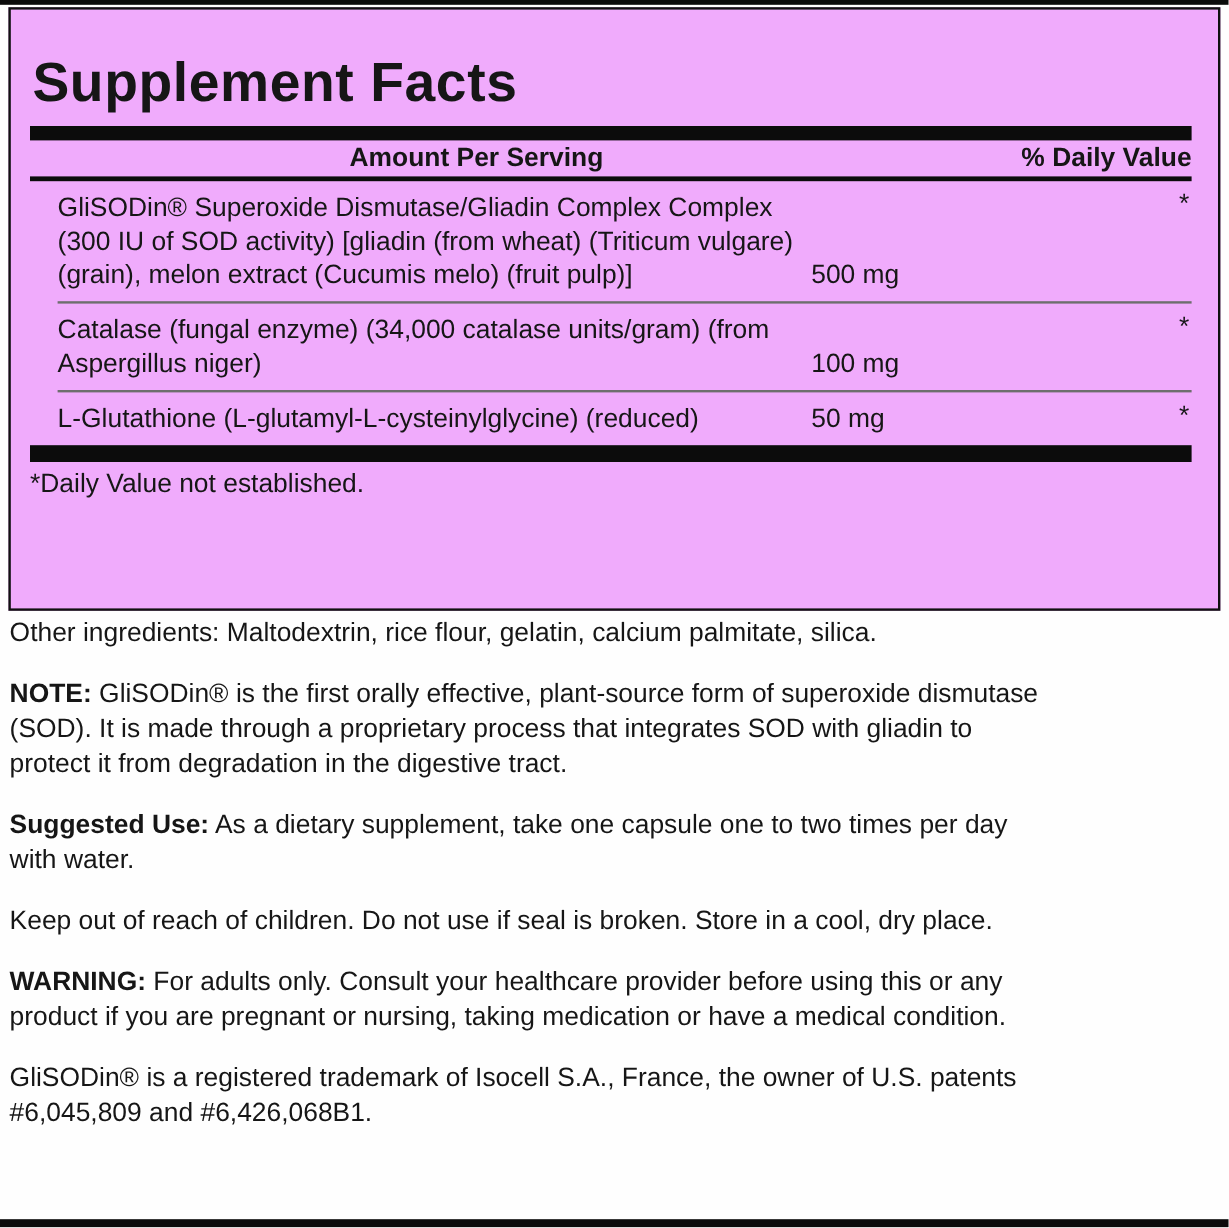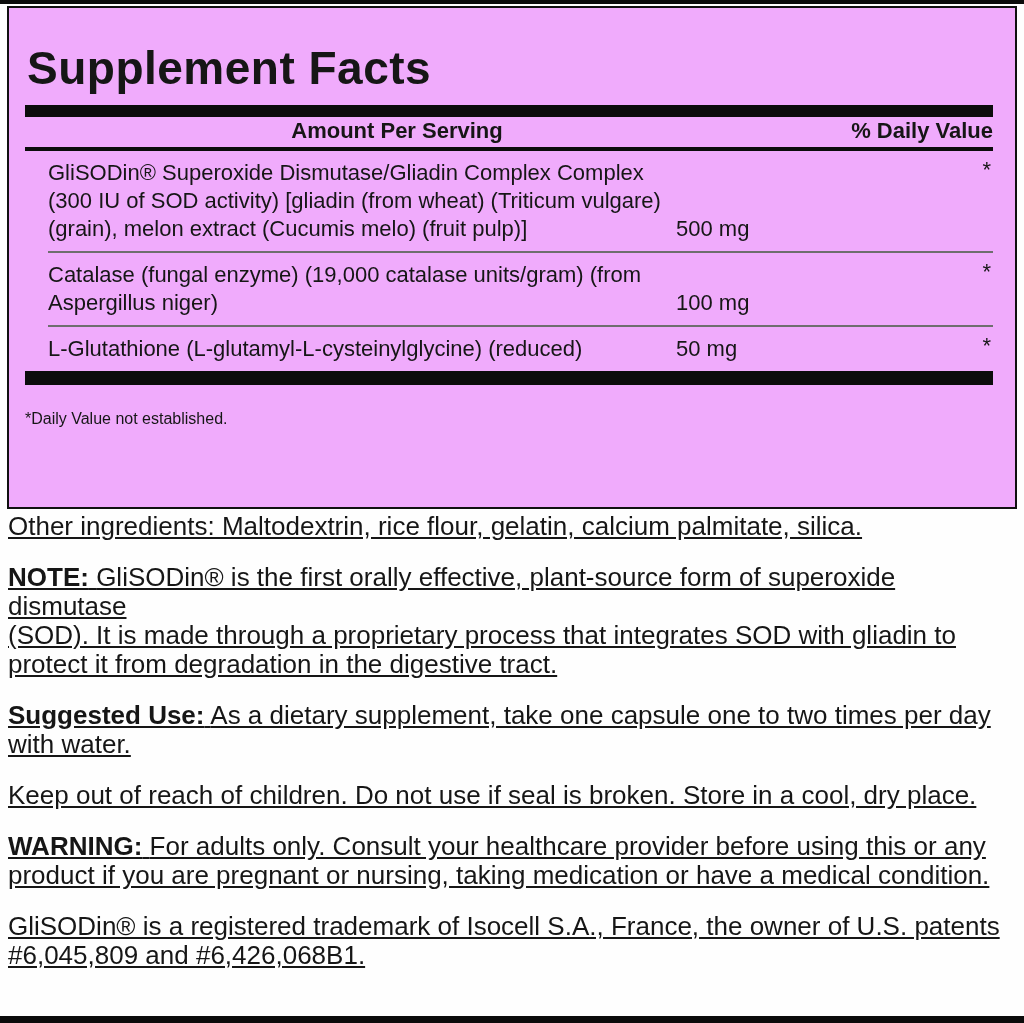--- a/index.html
+++ b/index.html
@@ -58,30 +58,29 @@
     padding: 8px 0;
     font-size: 22px;
     line-height: 28px;
     margin-left: 23px;
   }
   .row + .row { border-top: 2px solid #6e6e6e; }
   .row-name { white-space: pre-line; max-width: 690px; }
   .row-amount { position: absolute; left: 628px; bottom: 8px; white-space: nowrap; }
   .row-dv { position: absolute; right: 2px; top: 5px; font-size: 22px; }
 
-  .footnote { margin-top: 20px; font-size: 16px; line-height: 28px; }
+  .footnote { margin-top: 4px; font-size: 22px; line-height: 28px; }
 
   .body-text {
     position: absolute;
     left: 8px;
     top: 512px;
     width: 1002px;
-    font-size: 26px;
+    font-size: 22px;
     line-height: 29px;
-    text-decoration: underline;
   }
   .body-text p { margin: 0 0 22px; white-space: pre-line; }
   .body-text .lead { font-weight: 700; }
 </style>
 </head>
 <body>
 
 <div class="page">
 
   <div class="photo-edge top"></div>
@@ -99,21 +98,21 @@
 
     <div class="row">
       <div class="row-name">GliSODin® Superoxide Dismutase/Gliadin Complex Complex
 (300 IU of SOD activity) [gliadin (from wheat) (Triticum vulgare)
 (grain), melon extract (Cucumis melo) (fruit pulp)]</div>
       <div class="row-amount">500 mg</div>
       <div class="row-dv">*</div>
     </div>
 
     <div class="row">
-      <div class="row-name">Catalase (fungal enzyme) (19,000 catalase units/gram) (from
+      <div class="row-name">Catalase (fungal enzyme) (34,000 catalase units/gram) (from
 Aspergillus niger)</div>
       <div class="row-amount">100 mg</div>
       <div class="row-dv">*</div>
     </div>
 
     <div class="row">
       <div class="row-name">L-Glutathione (L-glutamyl-L-cysteinylglycine) (reduced)</div>
       <div class="row-amount">50 mg</div>
       <div class="row-dv">*</div>
     </div>

